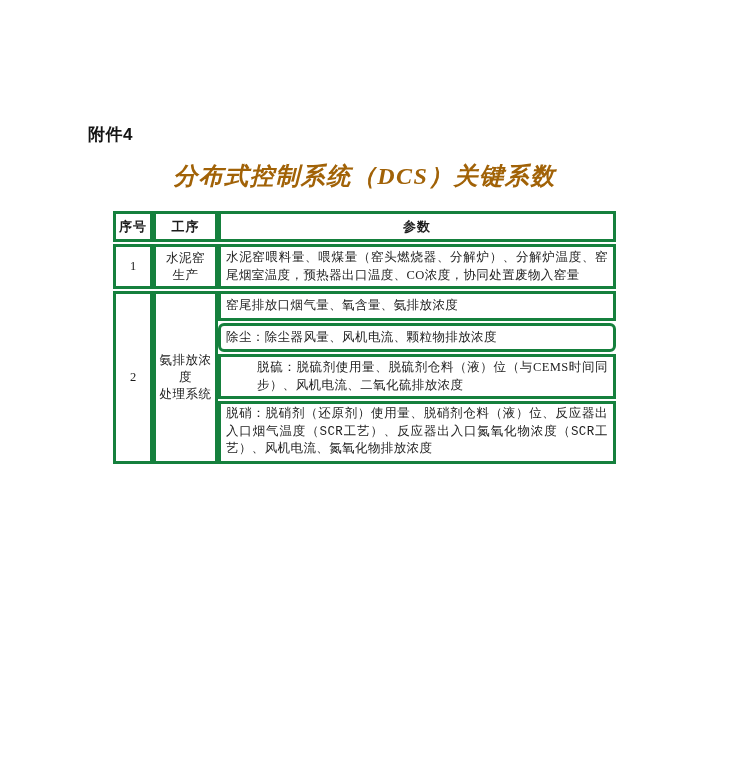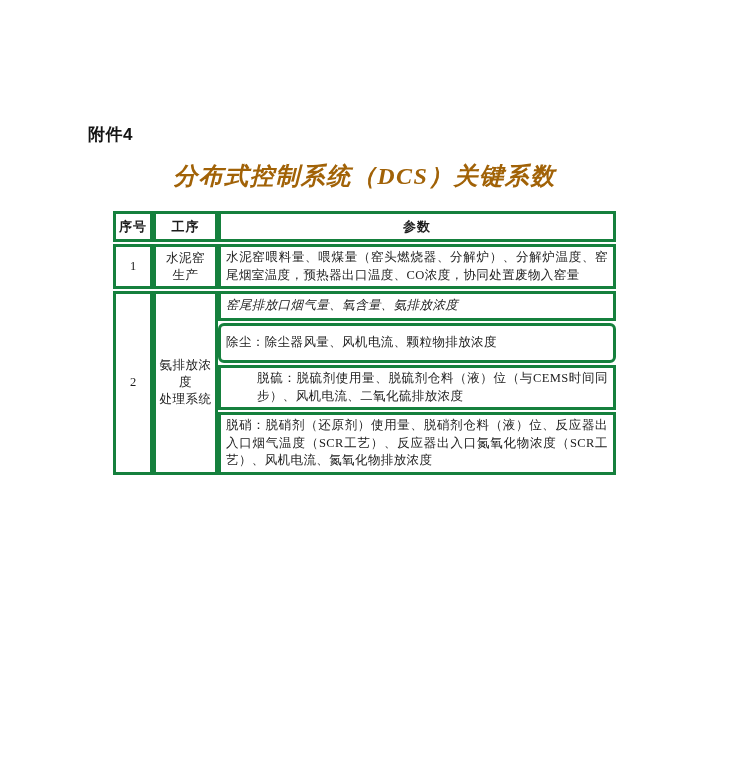--- a/index.html
+++ b/index.html
@@ -41,24 +41,24 @@
   td.num{text-align:center;font-size:12.5px;}
   td.proc{
     text-align:center;white-space:pre-line;
     line-height:17px;padding:2px 0;letter-spacing:0.5px;
   }
   td.param{
     padding:2px 5px;text-align:justify;
     line-height:17.5px;letter-spacing:0.4px;
   }
   td.h-row1{height:33px;}
-  td.h-sub1{height:30px;font-style:italic;}
-  td.h-sub2{height:40px;border-radius:6px;}
+  td.h-sub1{height:30px;}
+  td.h-sub2{height:29px;border-radius:6px;}
   td.h-sub3{height:40px;padding-left:36px;}
-  td.h-sub4{height:56px;}
+  td.h-sub4{height:56px;font-family:Liberation Mono, monospace;}
 </style>
 </head>
 <body>
 
 <div class="page">
 
   <div class="attachment">附件4</div>
 
   <h1 class="doc-title">分布式控制系统（DCS）关键系数</h1>
 

